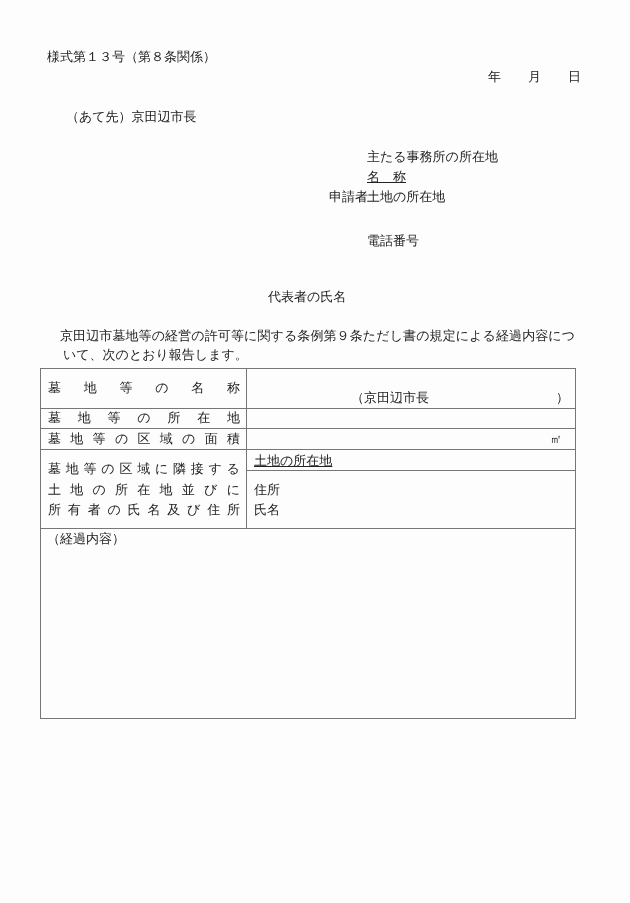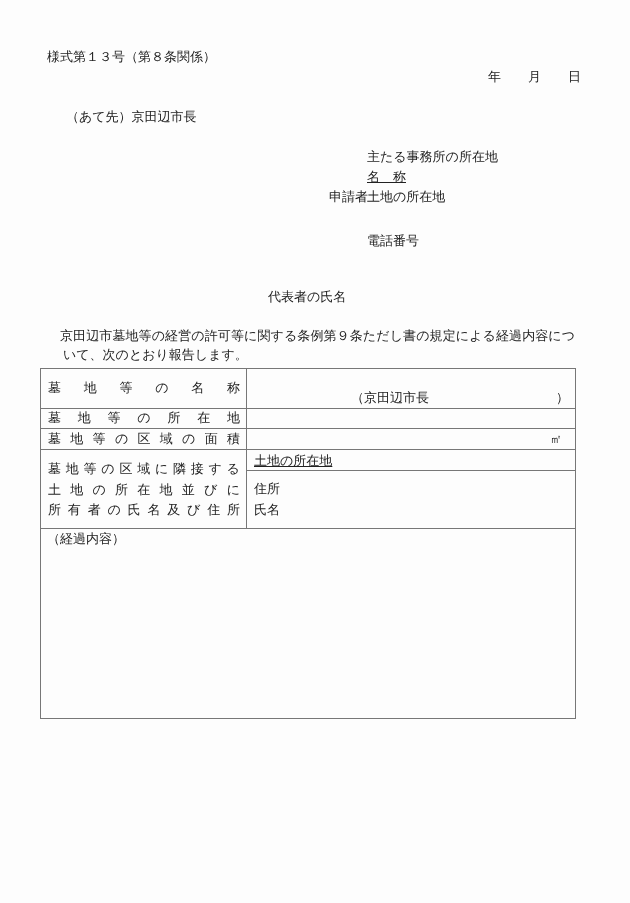--- a/index.html
+++ b/index.html
@@ -115,18 +115,18 @@
     <span>者</span>
     <span>の</span>
     <span>氏</span>
     <span>名</span>
     <span>及</span>
     <span>び</span>
     <span>住</span>
     <span>所</span>
   </div>
   <div class="cell-text" style="left:213px;top:84px;text-decoration:underline;">土地の所在地</div>
-  <div class="cell-text" style="left:213px;top:113px;font-family:Liberation Mono, monospace;">住所</div>
+  <div class="cell-text" style="left:213px;top:113px;">住所</div>
   <div class="cell-text" style="left:213px;top:133px;">氏名</div>
 
   <div class="cell-text" style="left:6px;top:162px;">（経過内容）</div>
   <div class="cell-text" style="left:1px;top:180px;width:532px;height:168px;"></div>
 </div>
 
 </body></html>

